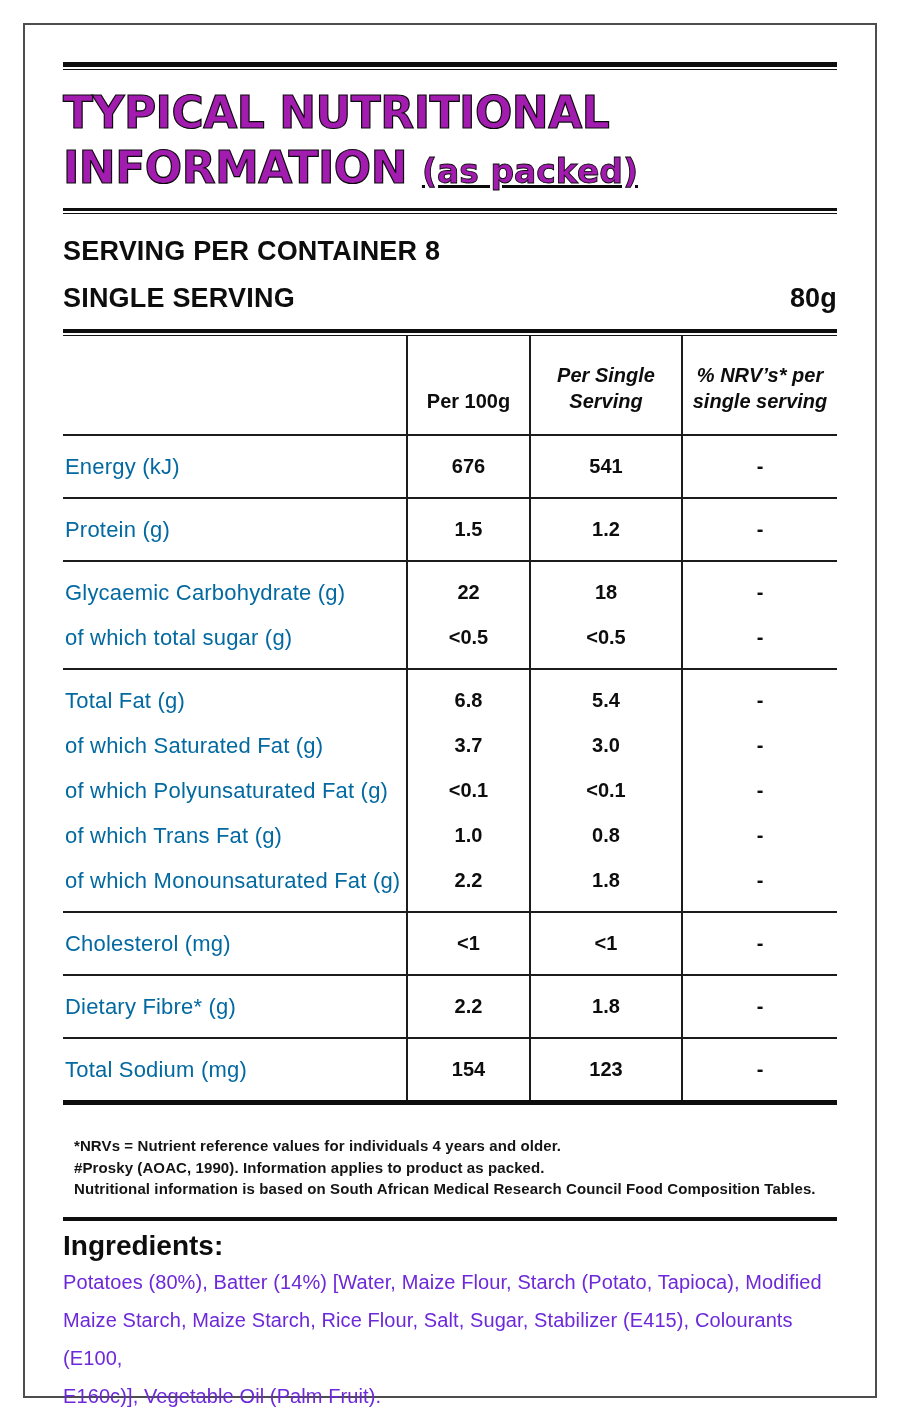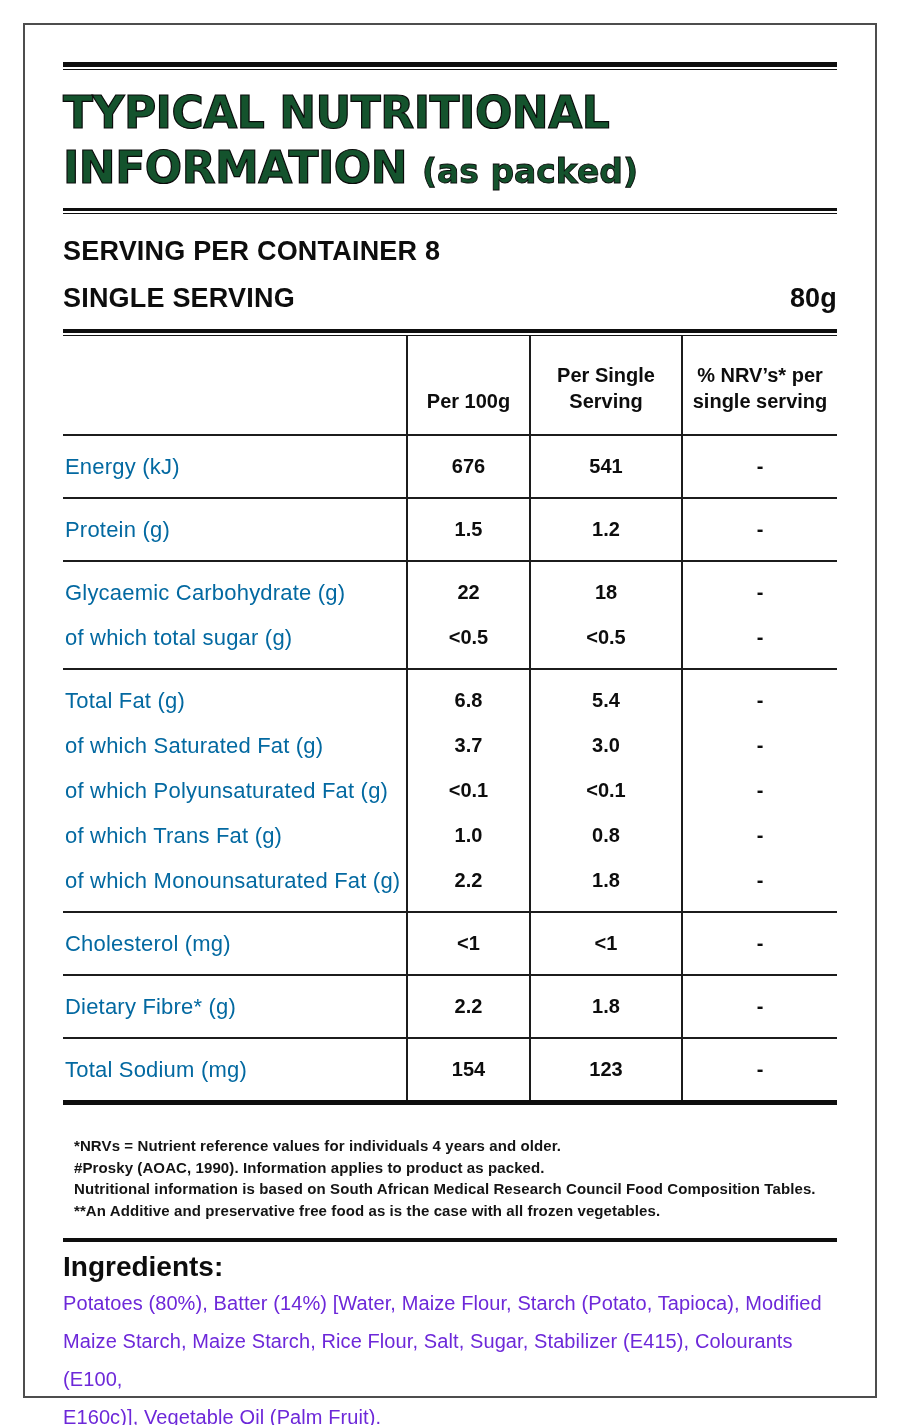--- a/index.html
+++ b/index.html
@@ -15,39 +15,39 @@
   
   .rule-heavy  { height:0; border-top:5px solid #0e0e0e; border-bottom:1px solid #0e0e0e; padding-top:2px; margin-top:37px; }
   .rule-mid    { height:0; border-top:3px solid #0e0e0e; border-bottom:1px solid #0e0e0e; padding-top:2px; margin-top:9px; }
   .rule-table  { height:0; border-top:4px solid #0e0e0e; border-bottom:1px solid #141414; padding-top:2px; margin-top:15px; }
   .rule-bottom { height:5px; background:#0e0e0e; }
   .rule-ing    { height:4px; background:#0e0e0e; margin-top:17px; }
 
   
   .title {
     margin-top:15px; font-family:"DejaVu Sans", sans-serif; font-weight:bold;
-    font-size:44px; line-height:55px; letter-spacing:-0.5px; color:#14532d;
+    font-size:44px; line-height:55px; letter-spacing:-0.5px; color:#a21caf;
     -webkit-text-stroke:1.2px #0a0a0a;
   }
-  .title .suffix { font-size:33px; -webkit-text-stroke:0.9px #0a0a0a; letter-spacing:0; }
+  .title .suffix { font-size:33px; -webkit-text-stroke:0.9px #0a0a0a; letter-spacing:0;text-decoration:underline; }
 
   
   .serving1 { margin-top:22px; font-size:27px; font-weight:bold; letter-spacing:0.2px; }
   .serving2 { margin-top:16px; font-size:27px; font-weight:bold; display:flex; justify-content:space-between; align-items:baseline; letter-spacing:0.2px; }
 
   
   .tgroup { display:grid; grid-template-columns:345px 123px 152px 154px; }
   .cell  { box-sizing:border-box; border-bottom:2px solid #1c1c1c; display:flex; flex-direction:column; justify-content:center; padding:8px 0; }
   .c0 { align-items:flex-start; }
   .c1,.c2,.c3 { align-items:center; }
   .c0,.c1,.c2 { border-right:2px solid #1c1c1c; }
   .tgroup.last .cell { border-bottom:none; }
   .thead .cell { height:100px; padding:0 0 20px 0; justify-content:flex-end; }
   .hdr { font-size:20px; font-weight:bold; text-align:center; line-height:26px; color:#0d0d0d; }
-  .pre { white-space:pre-line; }
+  .pre { white-space:pre-line;font-style:italic; }
   .lbl { font-size:22px; color:#0369a1; height:45px; display:flex; align-items:center; padding-left:2px; letter-spacing:0.2px; }
   .val { font-size:20px; font-weight:bold; height:45px; display:flex; align-items:center; color:#0d0d0d; }
 
   
   .footnotes { margin-top:30px;margin-left:11px; }
   .footnote { font-size:15px; font-weight:bold; line-height:21.5px; color:#141414; letter-spacing:0.1px; }
 
   
   .ing-heading { margin-top:13px; font-size:28px; font-weight:bold; line-height:24px; }
   .ing-body { margin-top:5px; font-size:20px; line-height:38px; color:#6d28d9; white-space:pre-line; letter-spacing:0.1px; }
@@ -214,21 +214,20 @@
         <div class="val">-</div>
       </div>
   </div>
 
   <div class="rule-bottom"></div>
 
   <div class="footnotes">
     <div class="footnote">*NRVs = Nutrient reference values for individuals 4 years and older.</div>
     <div class="footnote">#Prosky (AOAC, 1990). Information applies to product as packed.</div>
     <div class="footnote">Nutritional information is based on South African Medical Research Council Food Composition Tables.</div>
-    <div class="footnote">**An Additive and preservative free food as is the case with all frozen vegetables.</div>
   </div>
 
   <div class="rule-ing"></div>
 
   <div class="ing-heading">Ingredients:</div>
   <div class="ing-body">Potatoes (80%), Batter (14%) [Water, Maize Flour, Starch (Potato, Tapioca), Modified
 Maize Starch, Maize Starch, Rice Flour, Salt, Sugar, Stabilizer (E415), Colourants (E100,
 E160c)], Vegetable Oil (Palm Fruit).</div>
 
 </div>

